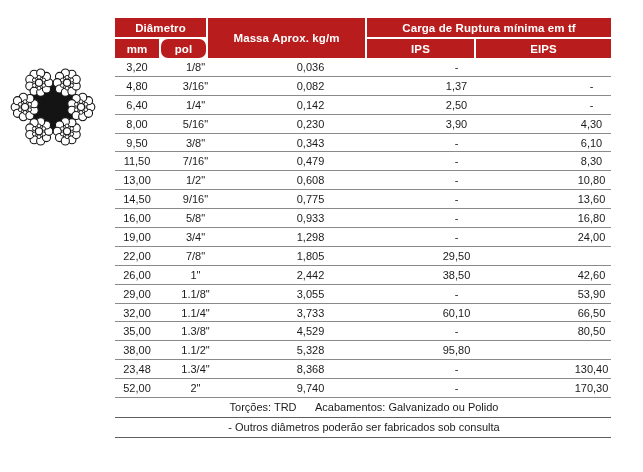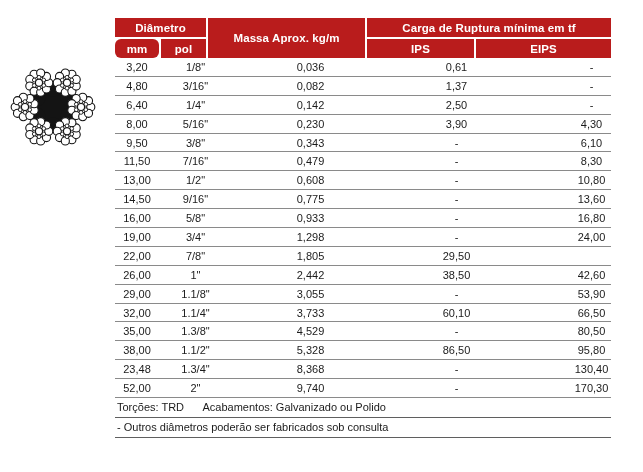--- a/index.html
+++ b/index.html
@@ -25,39 +25,39 @@
     background:#ffffff;
   }
   .hcell {
     background:#b91c1c; color:#ffffff; font-weight:bold; font-size:11.5px;
     display:flex; align-items:center; justify-content:center;
     letter-spacing:0.1px;
   }
   .h-diam  { grid-column:1 / 3; grid-row:1; }
   .h-massa { grid-column:3;     grid-row:1 / 3; }
   .h-carga { grid-column:4 / 6; grid-row:1; }
-  .h-mm    { grid-column:1;     grid-row:2;border-radius:6px; }
-  .h-pol   { grid-column:2;     grid-row:2; }
+  .h-mm    { grid-column:1;     grid-row:2; }
+  .h-pol   { grid-column:2;     grid-row:2;border-radius:7px; }
   .h-ips   { grid-column:4;     grid-row:2; }
   .h-eips  { grid-column:5;     grid-row:2; }
 
   .t-row {
     display:grid;
     grid-template-columns:44px 45px 157px 107px 135px;
     column-gap:14px;
     height:18.9px;
     align-items:center;
     border-bottom:1px solid #8a8a8a;
   }
   .cell { text-align:center; font-size:11px; white-space:nowrap; }
 
   .f-row {
     height:20px; line-height:19px; font-size:11px;
     border-bottom:1px solid #5f5f5f;
-    padding-left:2px; white-space:nowrap;
+    padding-left:2px; white-space:nowrap;text-align:center;
   }
   .f-row .sp1 { margin-right:16px; }
 </style>
 </head>
 <body>
 
 <div class="rope">
   <svg id="rope-svg" viewBox="0 0 104 104">
       <circle cx="52.00" cy="52.00" r="24" fill="#141414"></circle>
       <circle cx="69.32" cy="42.00" r="9" fill="#141414"></circle>
@@ -176,21 +176,20 @@
     <div class="hcell h-eips">EIPS</div>
     <div class="hcell h-ips">IPS</div>
   </div>
 
   <div class="tbody">
 
       <div class="t-row">
         <div class="cell">3,20</div>
         <div class="cell">1/8"</div>
         <div class="cell">0,036</div>
-        <div class="cell">0,61</div>
         <div class="cell">-</div>
       </div>
 
       <div class="t-row">
         <div class="cell">4,80</div>
         <div class="cell">3/16"</div>
         <div class="cell">0,082</div>
         <div class="cell">1,37</div>
         <div class="cell">-</div>
       </div>
@@ -295,21 +294,20 @@
         <div class="cell">1.3/8"</div>
         <div class="cell">4,529</div>
         <div class="cell">-</div>
         <div class="cell">80,50</div>
       </div>
 
       <div class="t-row">
         <div class="cell">38,00</div>
         <div class="cell">1.1/2"</div>
         <div class="cell">5,328</div>
-        <div class="cell">86,50</div>
         <div class="cell">95,80</div>
       </div>
 
       <div class="t-row">
         <div class="cell">23,48</div>
         <div class="cell">1.3/4"</div>
         <div class="cell">8,368</div>
         <div class="cell">-</div>
         <div class="cell">130,40</div>
       </div>

